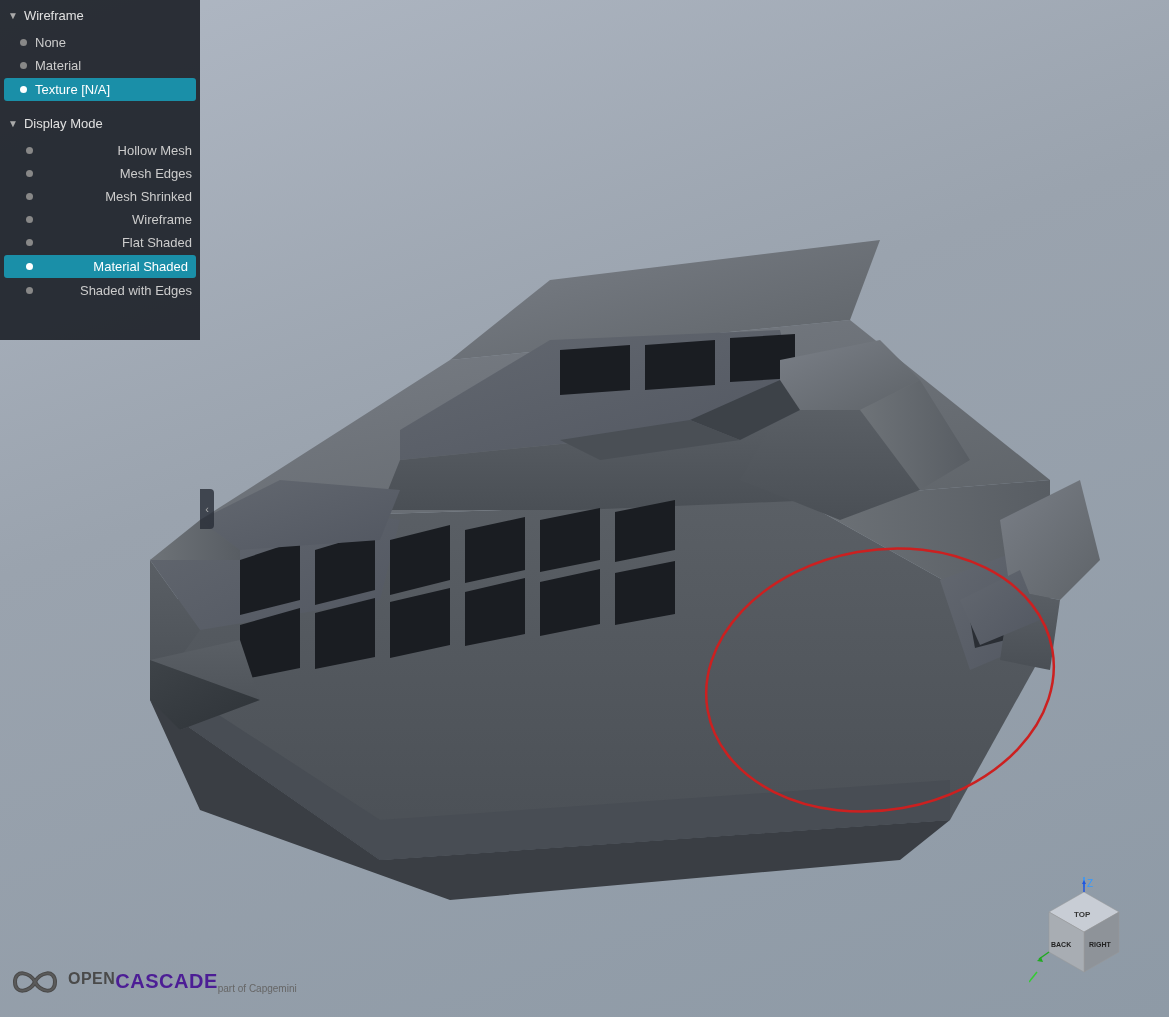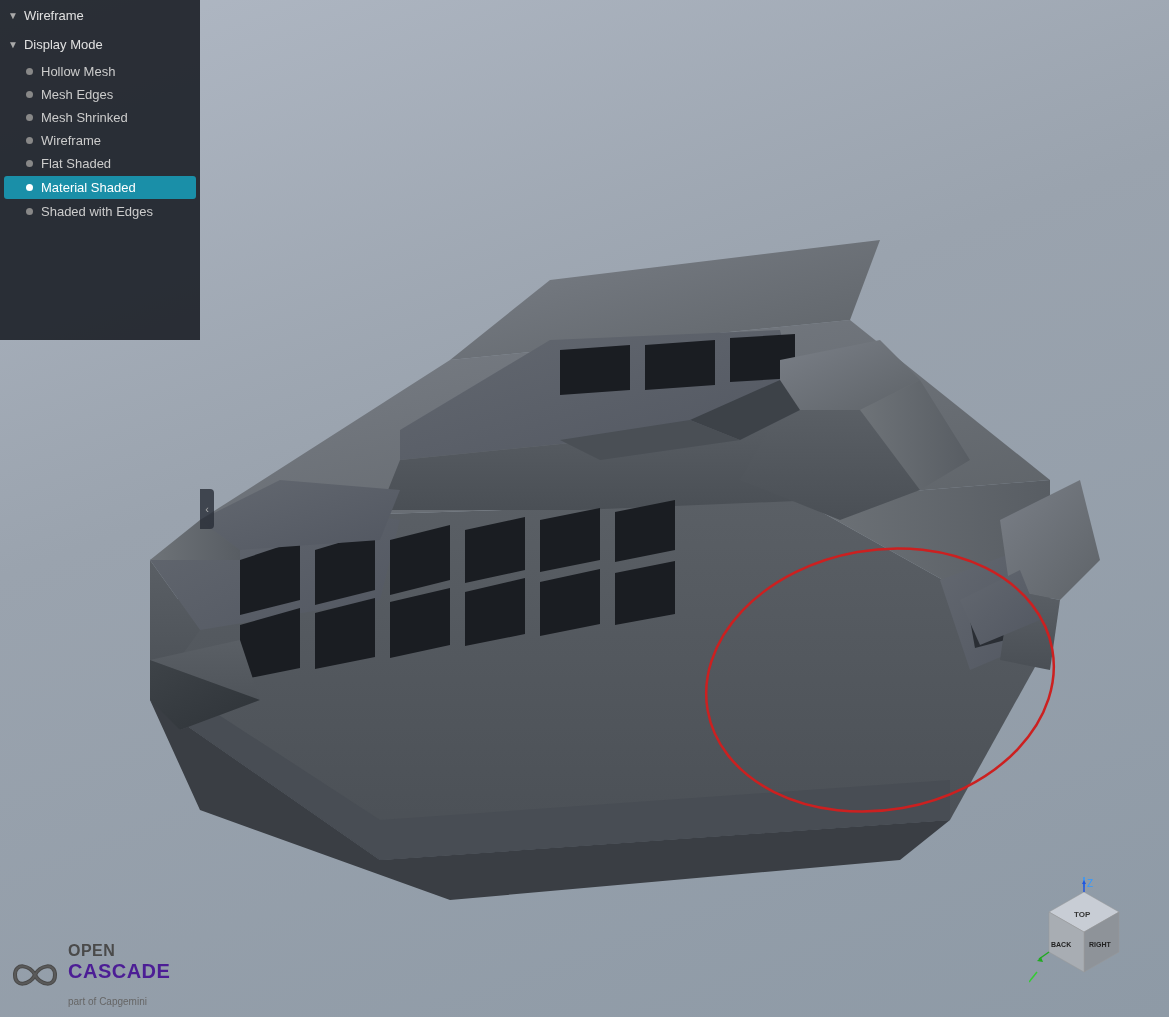--- a/index.html
+++ b/index.html
@@ -75,20 +75,21 @@
       border-radius: 3px;
       margin: 1px 4px;
       padding: 4px 8px 4px 16px;
     }
     .panel-item.active .dot {
       background: #fff;
     }
 
     .display-mode-section .panel-item {
       padding-left: 26px;
+      justify-content: space-between;
     }
     .display-mode-section .panel-item.active {
       padding-left: 22px;
     }
 
     
     #model-container {
       position: absolute;
       top: 80px;
       left: 100px;
@@ -125,21 +126,21 @@
       align-items: center;
       z-index: 20;
     }
     #logo-icon {
       width: 50px;
       height: 50px;
       margin-right: 8px;
     }
     #logo-text {
       display: flex;
-      flex-direction: column;
+      flex-direction: row;
     }
     #logo-text .open {
       color: #4a4a4a;
       font-size: 16px;
       font-weight: 700;
       letter-spacing: 0.5px;
     }
     #logo-text .cascade {
       color: #4c1d95;
       font-size: 20px;
@@ -268,20 +269,34 @@
   <svg width="380" height="300" viewBox="0 0 380 300" xmlns="http://www.w3.org/2000/svg">
     <ellipse cx="190" cy="150" rx="175" ry="130" fill="none" stroke="#cc2020" stroke-width="2.5" stroke-dasharray="none" transform="rotate(-10, 190, 150)"></ellipse>
   </svg>
 </div>
 
 <div id="left-panel">
 
   <div class="panel-section-header">
     <span class="arrow">▼</span>
     <span>Wireframe</span>
+  </div>
+  <div class="panel-items">
+    <div class="panel-item">
+      <span class="dot"></span>
+      <span>None</span>
+    </div>
+    <div class="panel-item">
+      <span class="dot"></span>
+      <span>Material</span>
+    </div>
+    <div class="panel-item active">
+      <span class="dot"></span>
+      <span>Texture [N/A]</span>
+    </div>
   </div>
 
   <div class="panel-section-header">
     <span class="arrow">▼</span>
     <span>Display Mode</span>
   </div>
   <div class="panel-items display-mode-section">
     <div class="panel-item">
       <span class="dot"></span>
       <span>Hollow Mesh</span>

